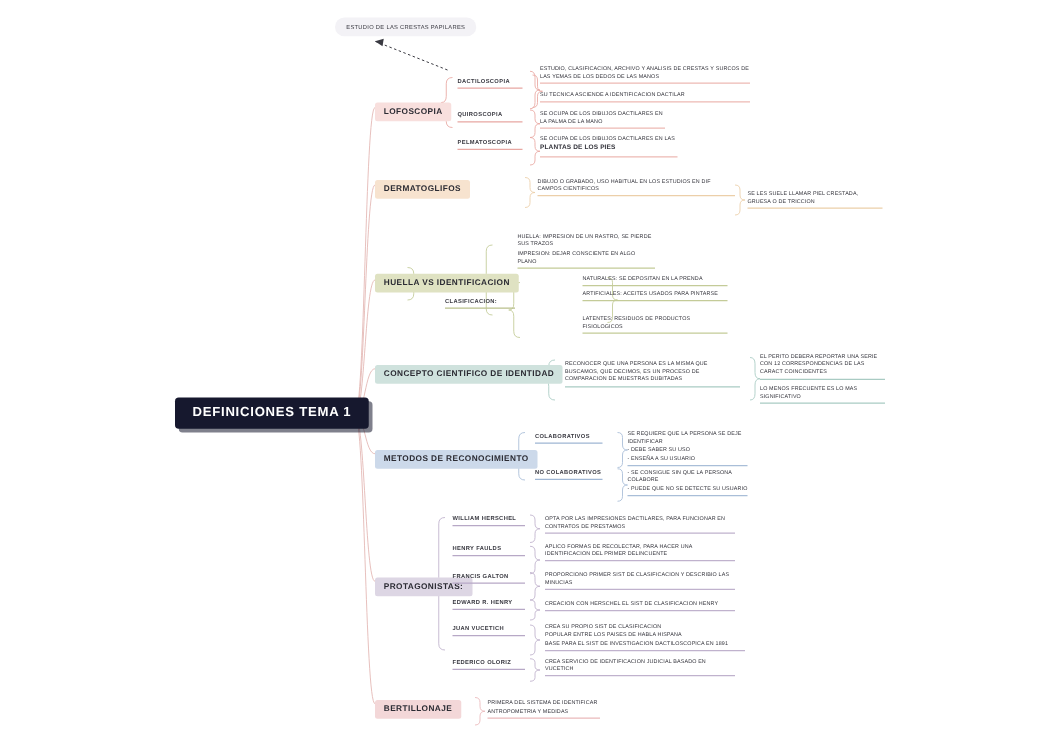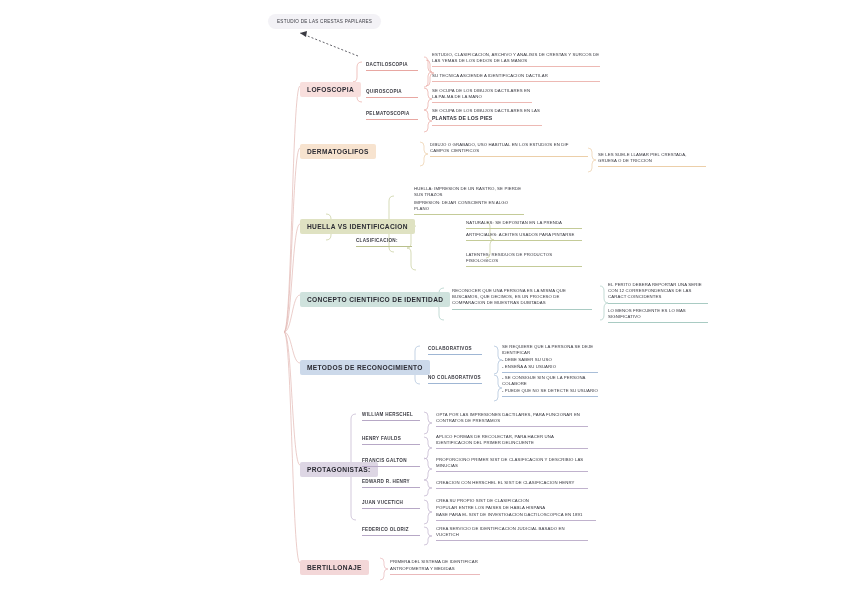--- a/index.html
+++ b/index.html
@@ -164,20 +164,23 @@
     <g fill="none" stroke="#3a3a42" stroke-width="0.8" stroke-dasharray="2,2">
       <path d="M358 56 L 300 33"></path>
     </g>
     <polygon points="300,33 307,31 306,37" fill="#3a3a42"></polygon>
   </svg>
 
   <div class="node" style="left:268px; top:14px;">
     <div class="top-node">ESTUDIO DE LAS CRESTAS PAPILARES</div>
   </div>
 
+  <div class="center-wrap">
+    <div class="center-node">DEFINICIONES TEMA 1</div>
+  </div>
 
   <div class="node" style="left:300px; top:78px;">
     <span class="branch-label bl-pink">LOFOSCOPIA</span>
   </div>
 
   <div class="node" style="left:366px; top:62px;">
     <div class="sub-label ul-pink" style="width:52px;">DACTILOSCOPIA</div>
   </div>
   <div class="node" style="left:432px; top:52px; width:168px;">
     <div class="leaf lf-pink">ESTUDIO, CLASIFICACION, ARCHIVO Y ANALISIS DE CRESTAS Y SURCOS DE LAS YEMAS DE LOS DEDOS DE LAS MANOS</div>

